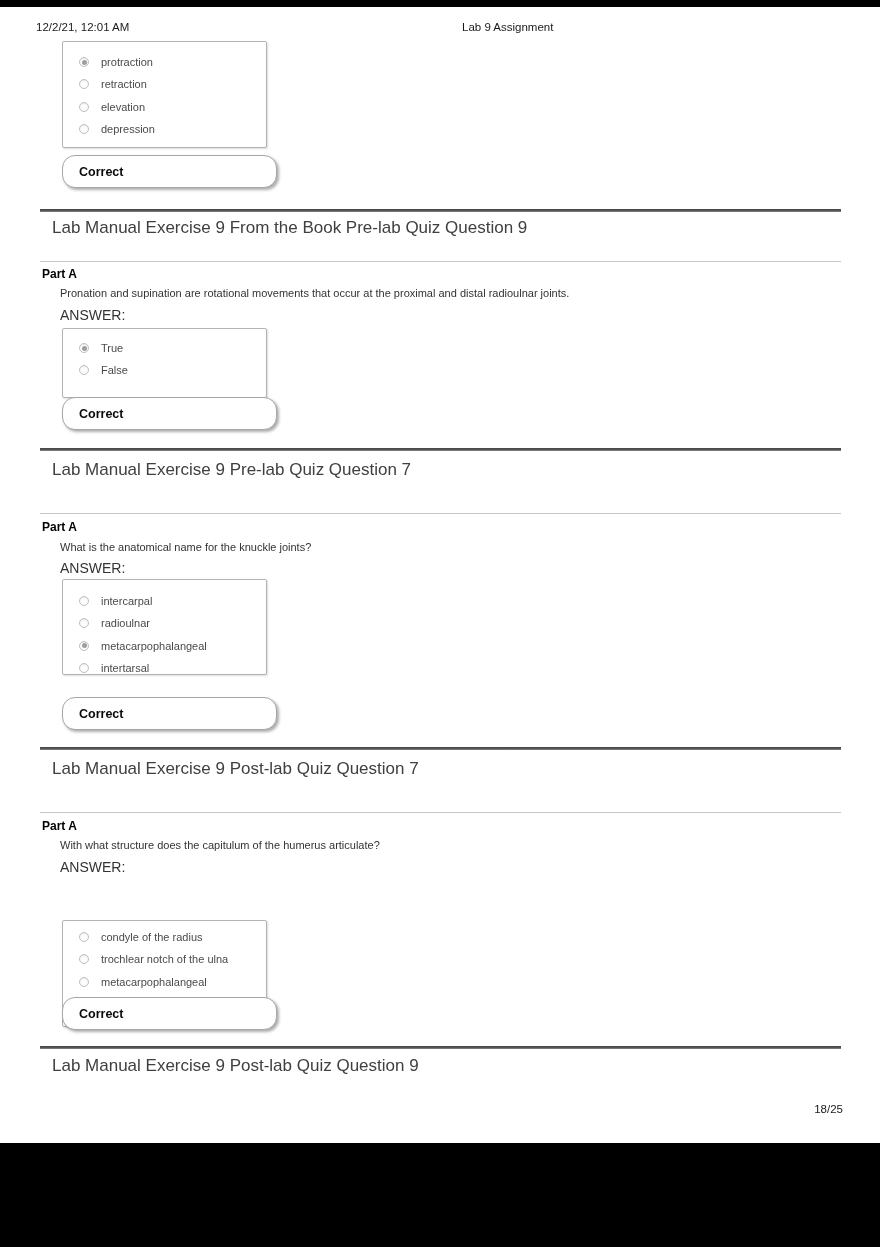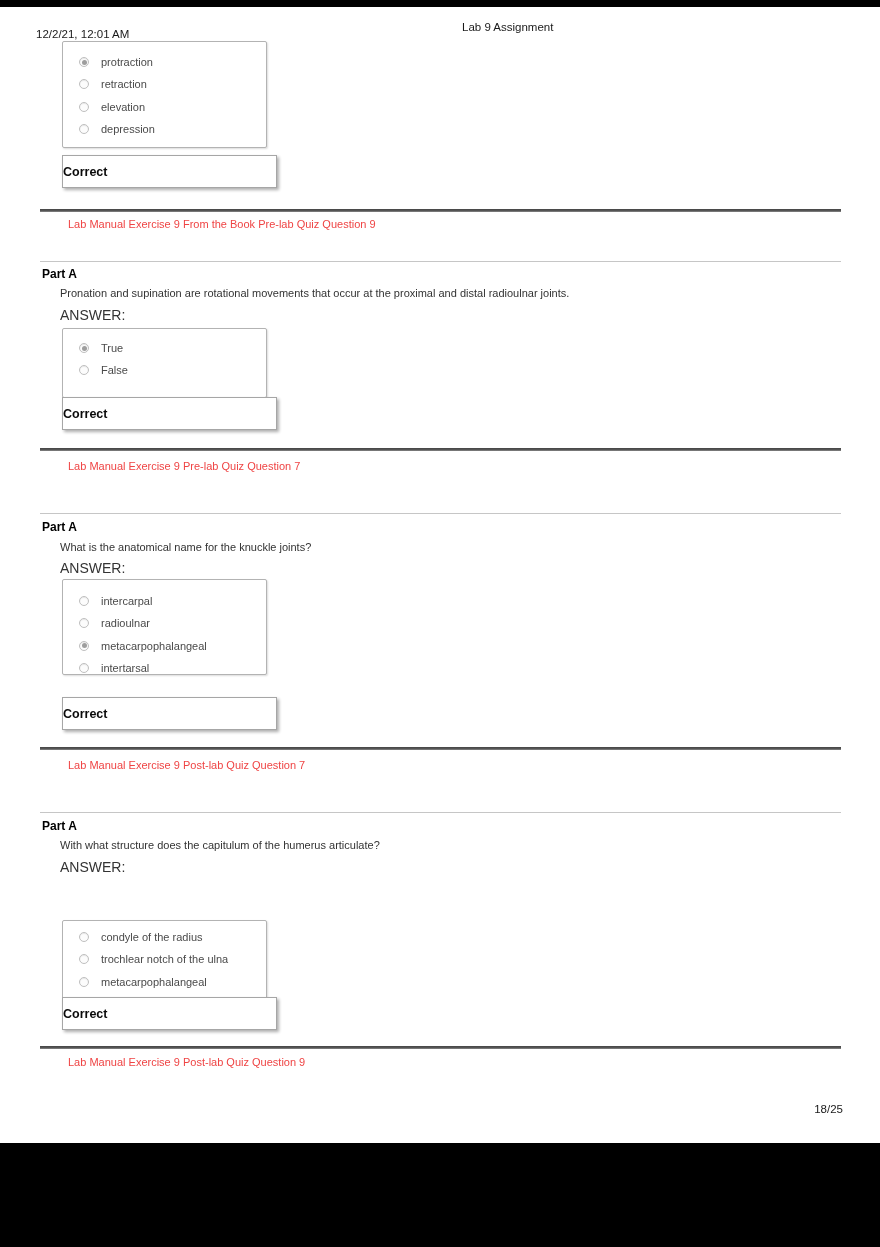--- a/index.html
+++ b/index.html
@@ -15,21 +15,21 @@
   .black-bar { position: absolute; left: 0; width: 880px; background: #000; }
   #top-bar { top: 0; height: 7px; }
   #bottom-bar { top: 1143px; height: 104px; }
 
   .hdr-text { font-size: 11.5px; color: #1a1a1a; white-space: nowrap; }
 
   .rule-thick { position: absolute; left: 40px; width: 801px; height: 3px;
     background: linear-gradient(#454545, #5a5a5a 70%, #9a9a9a); }
   .rule-thin { position: absolute; left: 40px; width: 801px; height: 1px; background: #c6c6c6; }
 
-  .section-title { position: absolute; left: 52px; font-size: 11px; color: #ef4444; white-space: nowrap; margin-left: 16px; }
+  .section-title { position: absolute; left: 52px; font-size: 17px; color: #404040; white-space: nowrap; }
   .part-label { position: absolute; left: 42px; font-size: 12px; font-weight: bold; color: #000; }
   .question-text { position: absolute; left: 60px; font-size: 11px; color: #333; white-space: nowrap; }
   .answer-label { position: absolute; left: 60px; font-size: 14px; color: #333; }
 
   .optbox {
     position: absolute; left: 62px; width: 205px;
     background: #fff; border: 1px solid #b3b3b3; border-radius: 2px;
     box-shadow: 1px 1px 2px rgba(0,0,0,0.14);
     padding-left: 16px;
   }
@@ -41,34 +41,34 @@
     display: inline-flex; align-items: center; justify-content: center;
     box-shadow: inset 0 1px 1px rgba(0,0,0,0.08);
   }
   .radio.selected::after {
     content: ""; width: 5px; height: 5px; border-radius: 50%; background: #9e9e9e;
   }
   .opt-label { margin-left: 12px; font-size: 11px; color: #4a4a4a; white-space: nowrap; }
 
   .correct-btn {
     position: absolute; left: 62px; width: 215px; height: 33px;
-    background: #fff; border: 1px solid #a6a6a6; border-radius: 0;
+    background: #fff; border: 1px solid #a6a6a6; border-radius: 13px;
     box-shadow: 2px 2px 3px rgba(0,0,0,0.32);
-    display: flex; align-items: center; 
+    display: flex; align-items: center; padding-left: 16px;
   }
   .correct-label { font-size: 12.5px; font-weight: bold; color: #0a0a0a; }
 
   .page-num { position: absolute; right: 37px; top: 1103px; font-size: 11.5px; color: #1a1a1a; }
 </style>
 </head>
 <body>
 
 <div id="top-bar" class="black-bar"></div>
 
-<div class="abs hdr-text" style="left:36px; top:28px;">12/2/21, 12:01 AM</div>
+<div class="abs hdr-text" style="left:36px; top:21px;">12/2/21, 12:01 AM</div>
 <div class="abs hdr-text" style="left:462px; top:21px;">Lab 9 Assignment</div>
 
 <div class="optbox" style="top:41px; height:107px; padding-top:9px;">
   <div class="opt">
     <span class="radio selected"></span>
     <span class="opt-label">protraction</span>
   </div>
   <div class="opt">
     <span class="radio"></span>
     <span class="opt-label">retraction</span>

